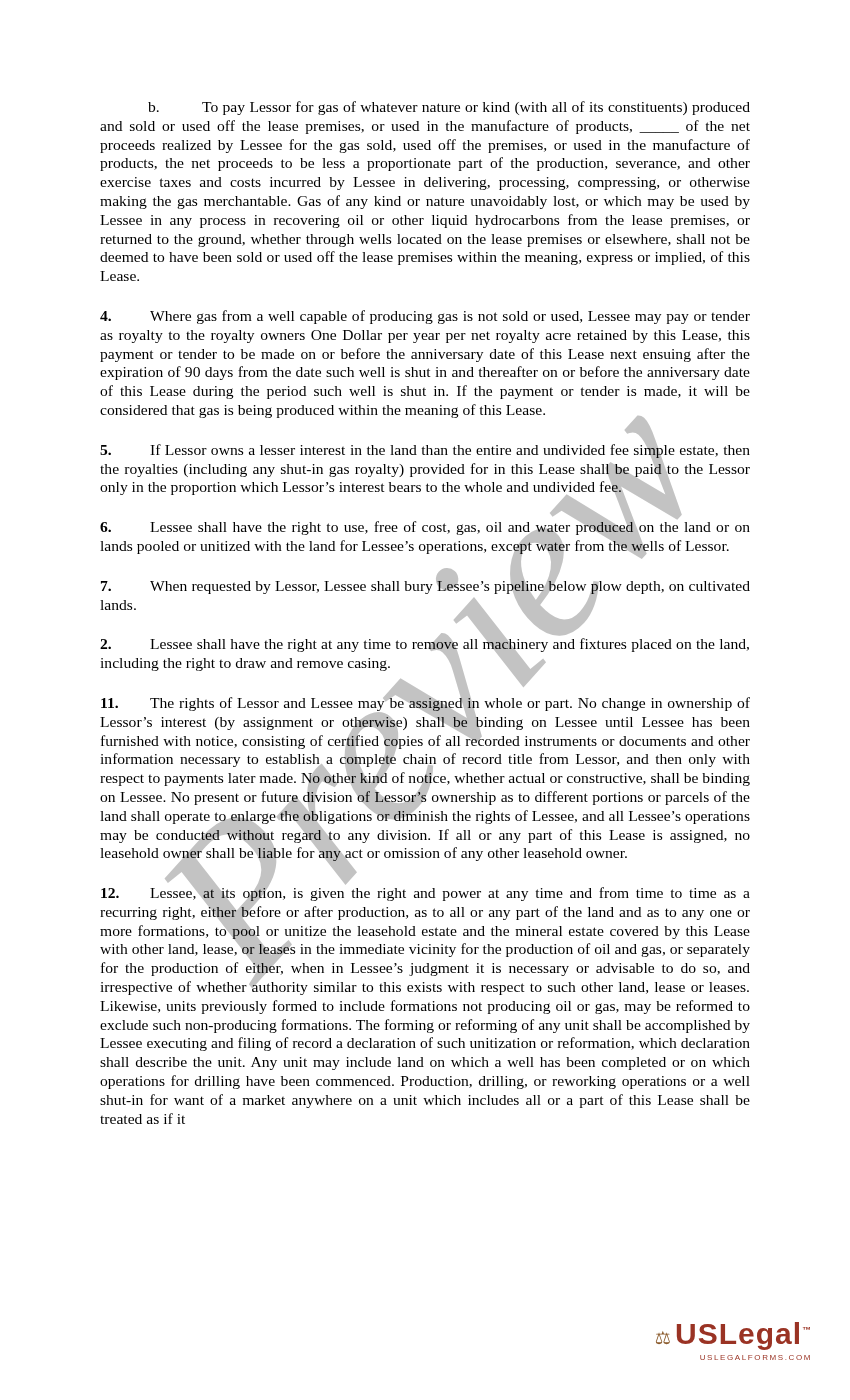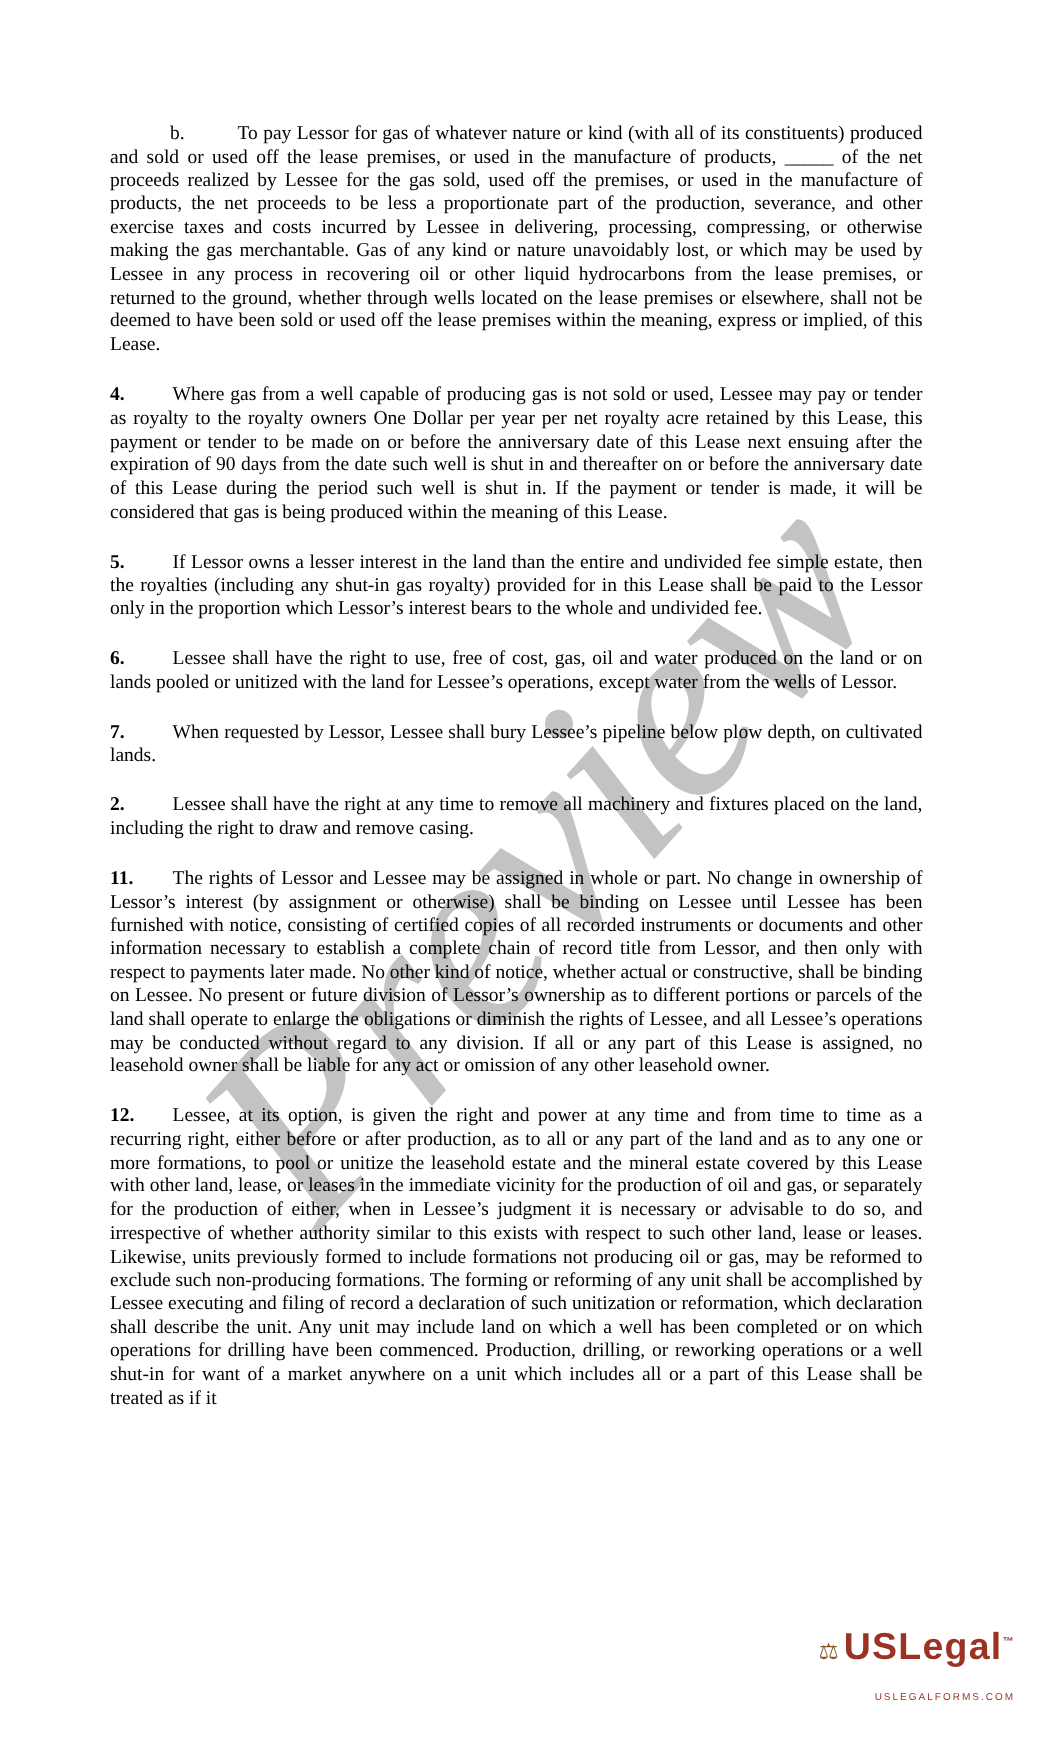--- a/index.html
+++ b/index.html
@@ -11,21 +11,21 @@
     position: relative;
     width: 850px;
     height: 1400px;
     background: #ffffff;
     overflow: hidden;
     font-family: "Liberation Serif", serif;
     color: #000000;
   }
   .doc-body {
     position: absolute;
-    left: 88px;
+    left: 100px;
     top: 98px;
     width: 650px;
     z-index: 2;
   }
   .doc-body p.para {
     margin: 0 0 21px 0;
     font-size: 15.6px;
     line-height: 18.8px;
     text-align: justify;
   }
@@ -83,21 +83,21 @@
     letter-spacing: 1px;
     color: #9a3324;
     line-height: 1;
   }
   .tm {
     font-size: 9px;
     color: #9a3324;
     vertical-align: super;
   }
   .logo-sub {
-    margin-top: 20px;
+    margin-top: 4px;
     font-family: "Liberation Sans", sans-serif;
     font-size: 8px;
     letter-spacing: 1.6px;
     color: #9a3324;
   }
 </style>
 </head>
 <body>
 
 <div class="page">

